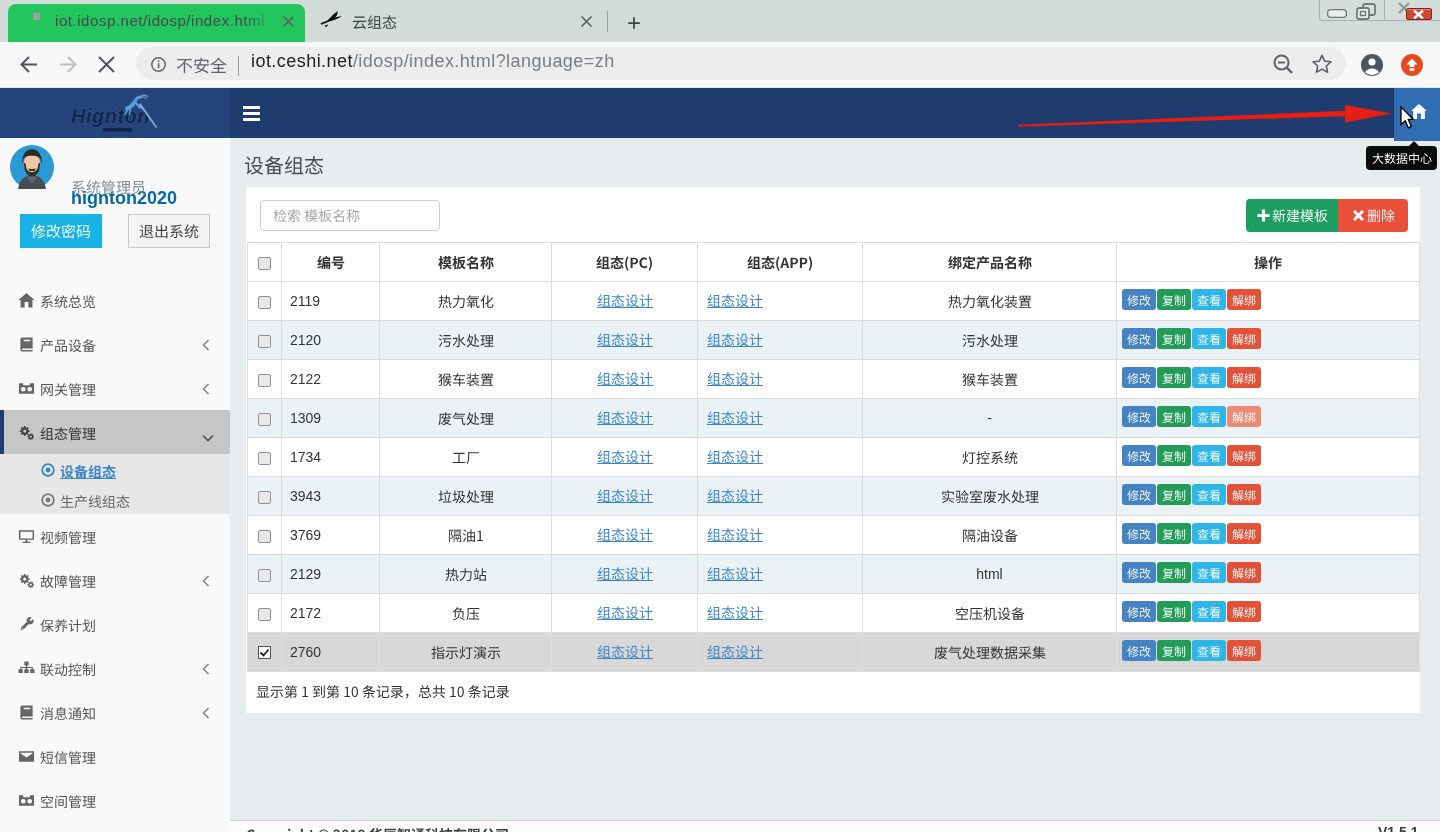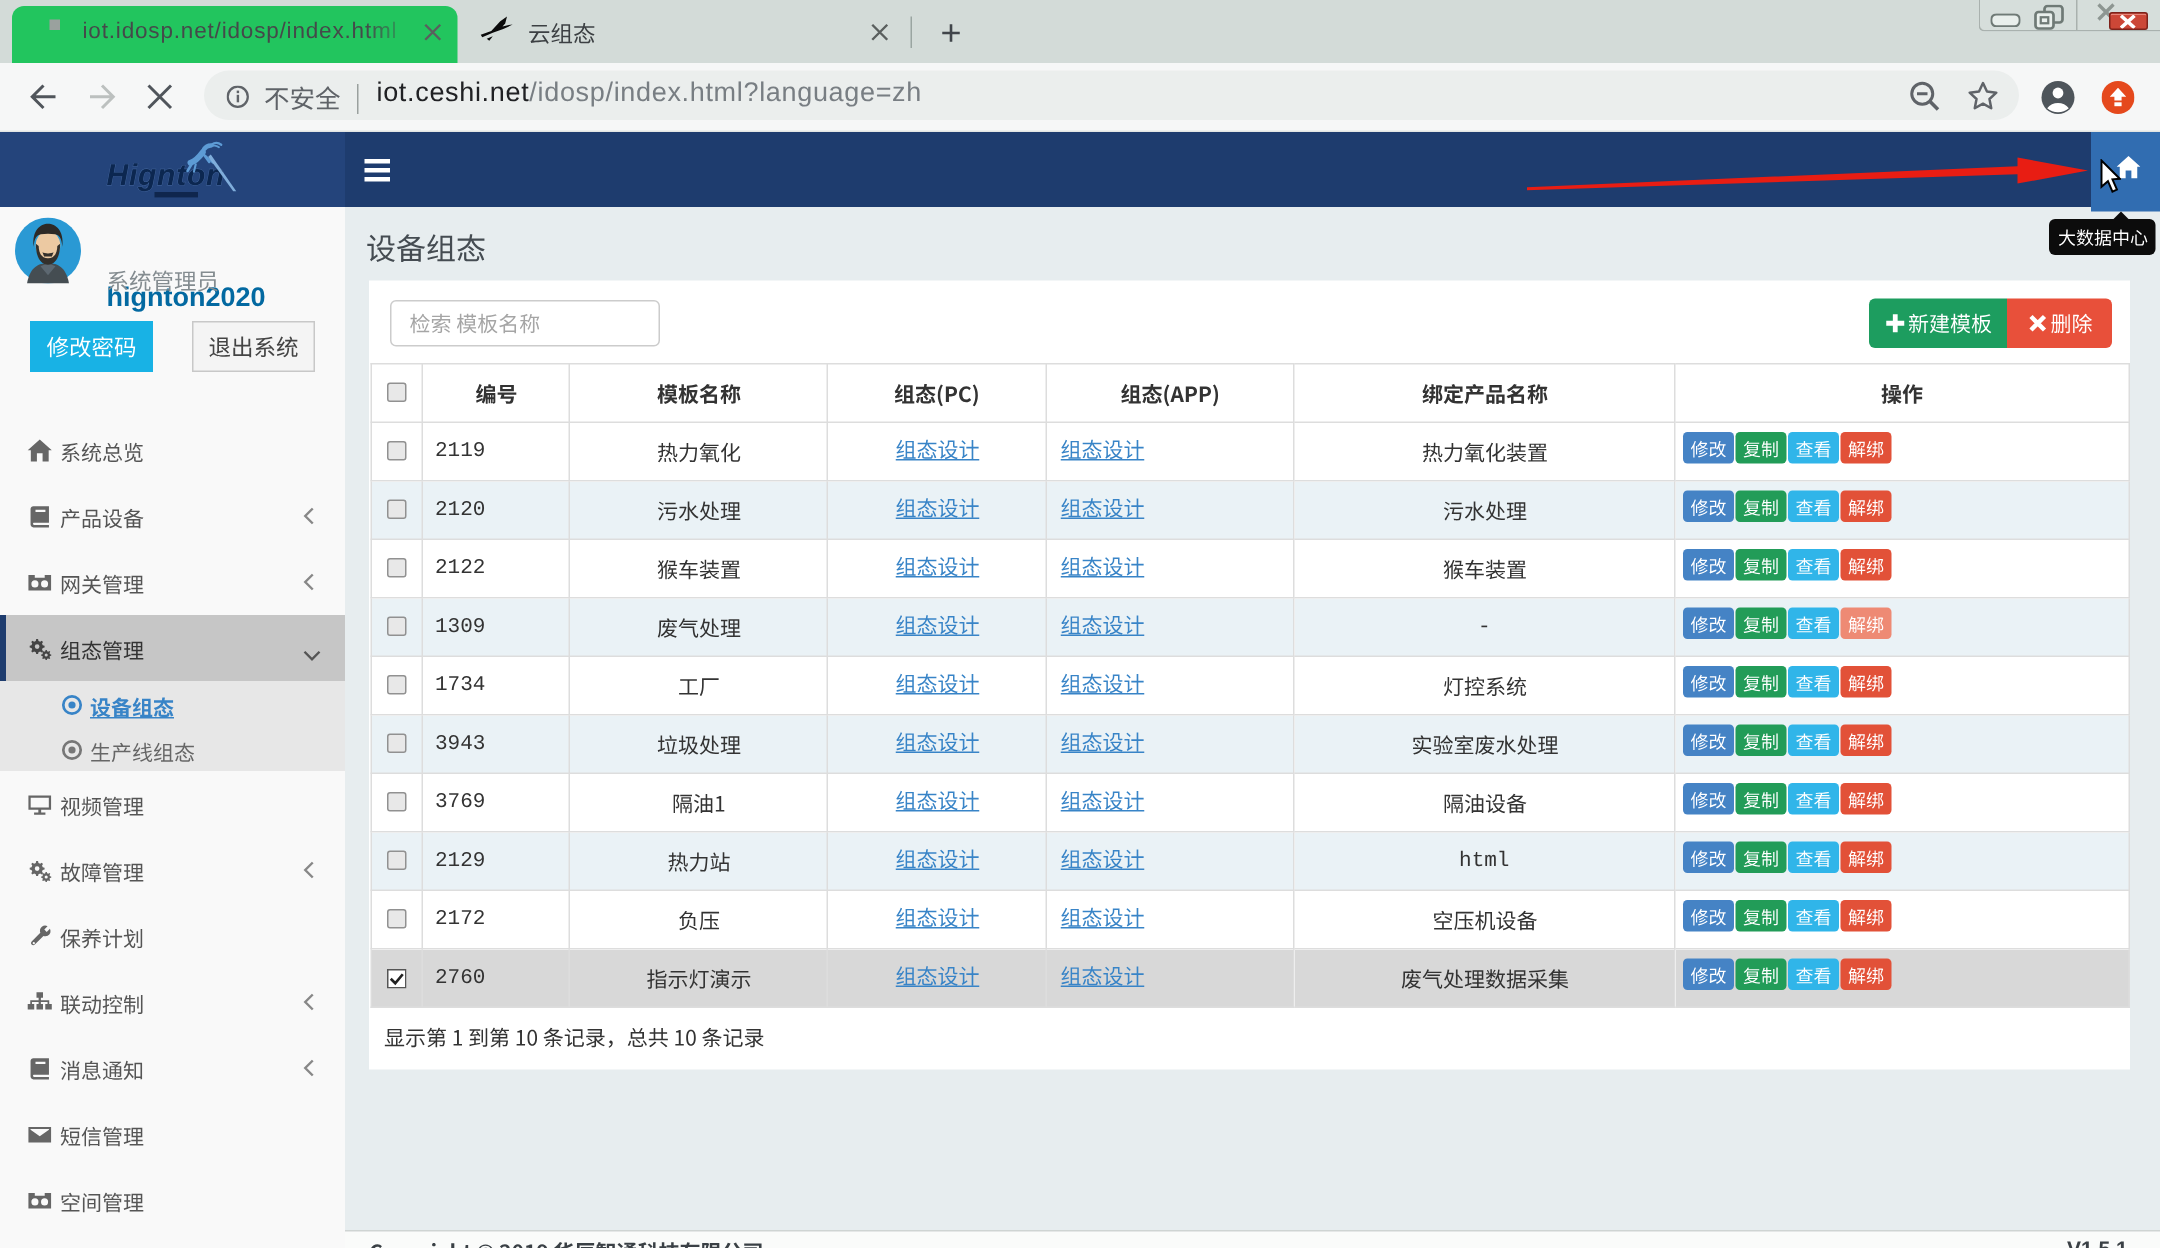--- a/index.html
+++ b/index.html
@@ -37,21 +37,21 @@
 #miactive .ic{left:14px;color:#444;}
 #miactive .ar{left:198px;}
 #submenu{left:0;top:316px;width:230px;height:60px;background:#e7e7e7;}
 .smi{position:absolute;left:60px;width:120px;height:20px;}
 .smi .dot{position:absolute;left:-19px;top:2px;width:13px;height:13px;}
 #panel{left:246px;top:187px;width:1174px;height:526px;background:#fff;}
 #search{left:260px;top:200px;width:180px;height:31px;border:1px solid #ccc;border-radius:4px;background:#fff;padding-left:12px;}
 .topbtn{top:199px;height:33px;color:#fff;text-align:center;white-space:nowrap;}
 #btnnew{left:1246px;width:92px;background:#1d9d5f;border-radius:4px 0 0 4px;}
 #btndel{left:1338px;width:70px;background:#e8503a;border-radius:0 4px 4px 0;}
-table{border-collapse:collapse;table-layout:fixed;font-family:Liberation Mono, monospace;}
+table{border-collapse:collapse;table-layout:fixed;}
 #tbl{left:247px;top:242px;width:1172px;}
 #tbl th,#tbl td{border:1px solid #ddd;font-size:14px;color:#333;text-align:center;overflow:hidden;}
 #tbl th{height:39px;}
 #tbl td{height:39px;}
 #tbl td.num{text-align:left;padding-left:8px;}
 #tbl tr.str td{background:#eaf2f6;}
 #tbl tr.sel td{background:#d8d8d8;}
 .lnkw{display:inline-block;}
 .bg{display:inline-block;height:21px;white-space:nowrap;}
 .bg>span{display:inline-block;width:34px;height:21px;float:left;border-radius:3px;margin-right:1px;}

